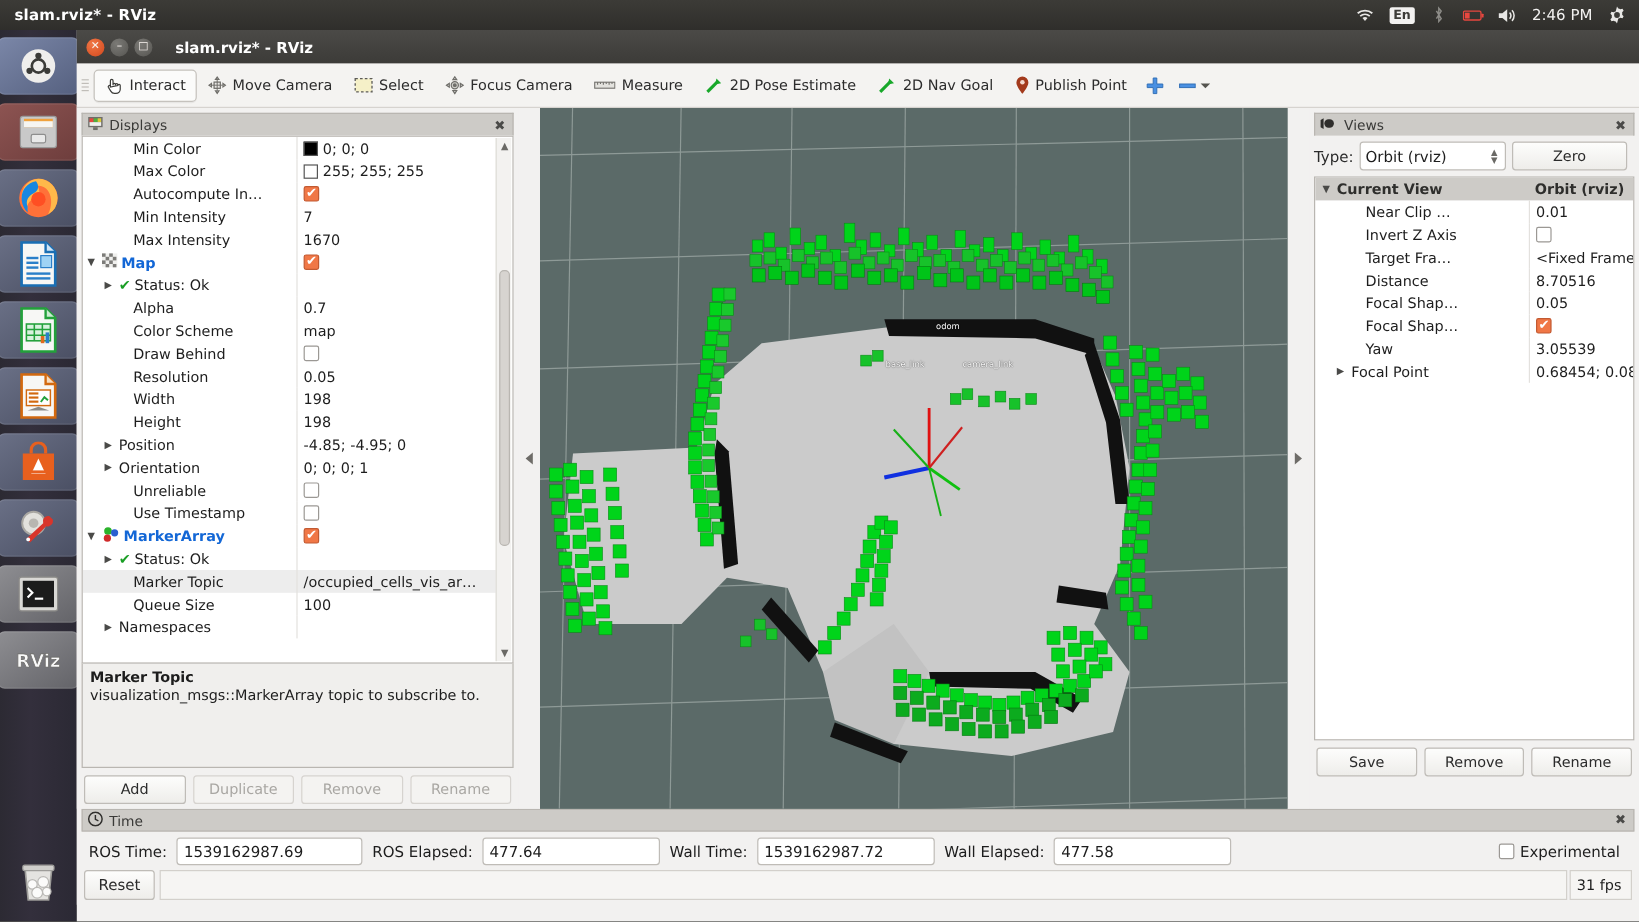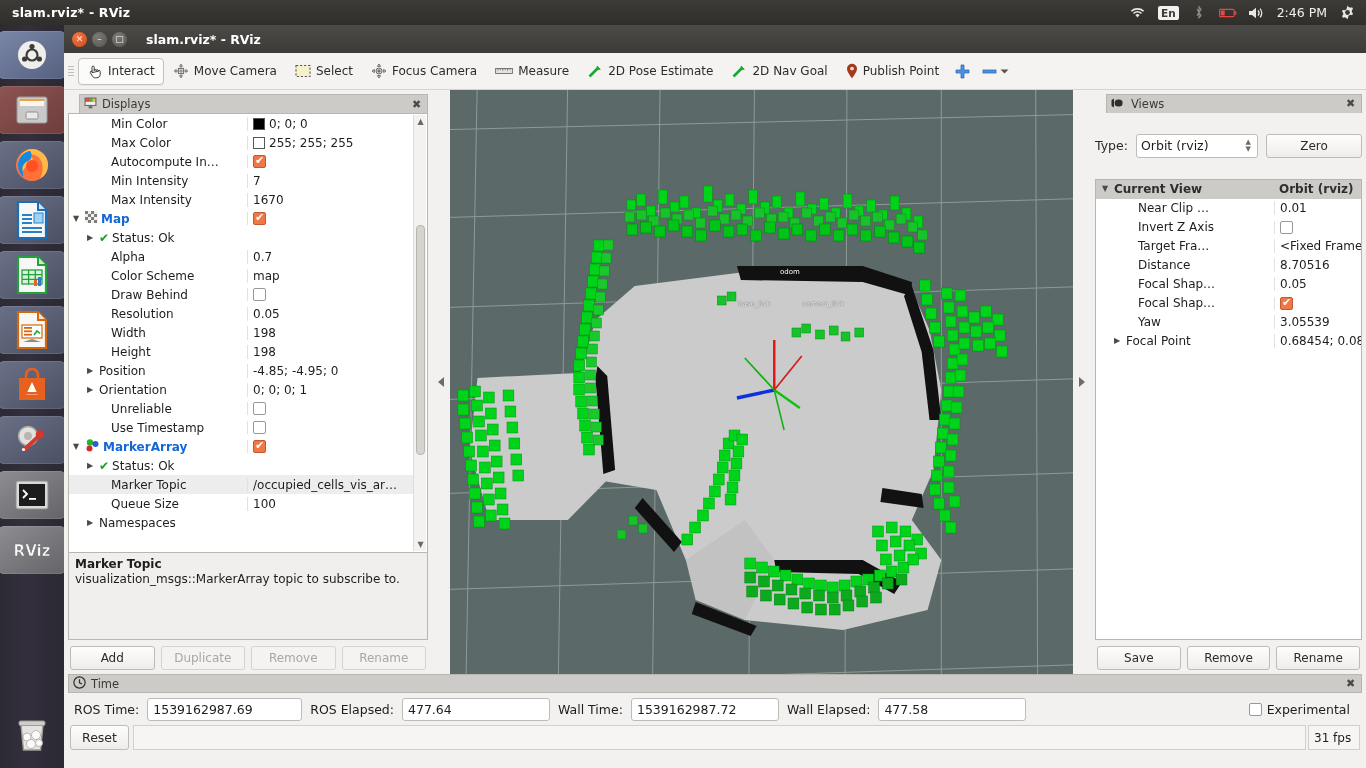--- a/index.html
+++ b/index.html
@@ -73,28 +73,28 @@
   .tbtn.active { background:#fbfbfa; border-color:#c5c2bd; box-shadow:0 1px 0 rgba(0,0,0,.05); }
   .tbtn svg { display:block; }
 
   
   .main { display:flex; height:584px; background:#f2f1f0; }
 
   
   .dock { background:#f2f1f0; display:flex; flex-direction:column; }
   .dock-title {
     height:19px; background:#cdcbc7; border:1px solid #b9b6b1; border-bottom:none;
-    display:flex; align-items:center; padding:0 4px; gap:5px; color:#3a3a38; font-size:11.5px;margin-left:11px;
+    display:flex; align-items:center; padding:0 4px; gap:5px; color:#3a3a38; font-size:11.5px;
   }
   .dock-title .ttl { flex:1; }
   .dock-x { width:13px; height:13px; display:flex; align-items:center; justify-content:center; color:#4a4a48; font-size:11px;}
 
   
   .proptree { background:#ffffff; border:1px solid #b9b6b1; position:relative; overflow:hidden; }
-  .prow { display:flex; height:19px; align-items:center; font-size:12px; color:#1d1d1d; }
+  .prow { display:flex; height:19px; font-size:12px; color:#1d1d1d; }
   .prow.sel { background:#ededed; }
   .pname { width:178px; padding-left:4px; display:flex; align-items:center; gap:3px; overflow:hidden; white-space:nowrap; }
   .pval { flex:1; border-left:1px solid #e3e1de; padding-left:5px; white-space:nowrap; overflow:hidden; display:flex; align-items:center; gap:4px;}
   .ind1 { padding-left:18px; } .ind2 { padding-left:30px; }
   .tw { width:9px; display:inline-block; color:#4a4a48; font-size:8px; line-height:1;}
   .cbox { width:13px; height:13px; border:1px solid #9b9894; background:#fff; border-radius:2px; display:inline-block;}
   .cbox.on { background:#f07746; border-color:#c25a32; position:relative; }
   .cbox.on:after { content:"✔"; position:absolute; left:1px; top:-2px; font-size:11px; color:#fff; }
   .swatch { width:12px; height:12px; border:1px solid #555; display:inline-block; }
   .blue-b { color:#1367d6; font-weight:bold; }
@@ -120,21 +120,21 @@
   
   .viewport { position:relative; background:#5b6a68; overflow:hidden; flex:1; }
   .splitter-l, .splitter-r {
     width:18px; background:#f2f1f0; display:flex; align-items:center; justify-content:center;
   }
   .sp-arrow { width:0;height:0; }
   .sp-arrow.left { border-top:5px solid transparent; border-bottom:5px solid transparent; border-right:6px solid #6e6c68; }
   .sp-arrow.right{ border-top:5px solid transparent; border-bottom:5px solid transparent; border-left:6px solid #6e6c68; }
 
   
-  .typerow { display:flex; align-items:center; gap:5px; padding:21px 0;justify-content:space-between; }
+  .typerow { display:flex; align-items:center; gap:5px; padding:5px 0; }
   .typerow .lbl { font-size:12.5px; color:#2b2b2b; }
   .combo {
     flex:1; height:24px; border:1px solid #bfbcb7; border-radius:3px; background:#fff;
     display:flex; align-items:center; padding:0 4px; font-size:12.5px; color:#1d1d1d; justify-content:space-between;
   }
   .spin { display:flex; flex-direction:column; gap:1px; color:#6a6965; font-size:7px; line-height:6px; padding-right:2px;}
 
   
   .timepanel { height:80px; background:#f2f1f0; padding:0 4px 2px 4px; }
   .time-title { height:19px; background:#cdcbc7; border:1px solid #b9b6b1; display:flex; align-items:center; gap:5px; padding:0 4px; color:#3a3a38; font-size:11.5px;}

